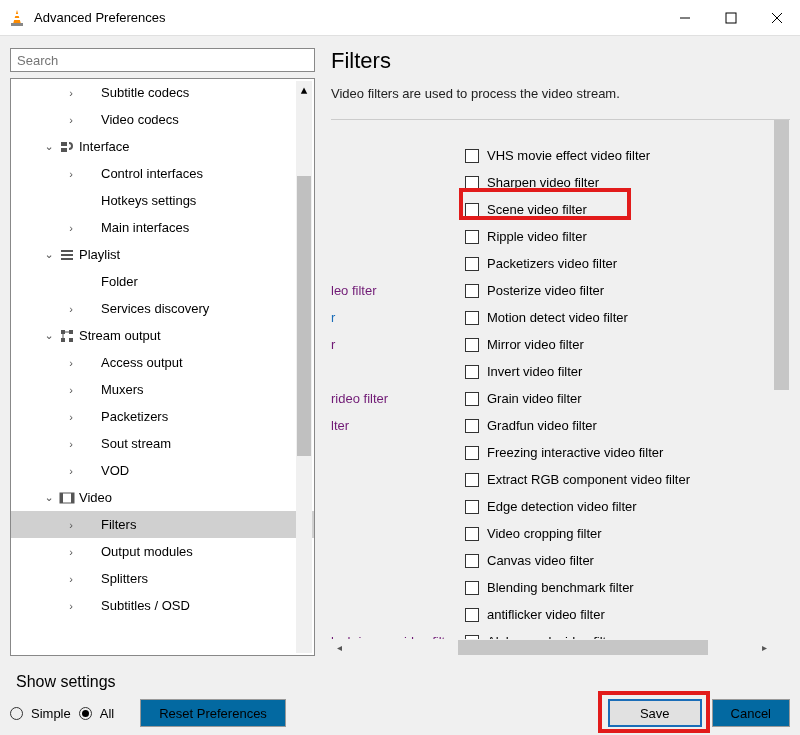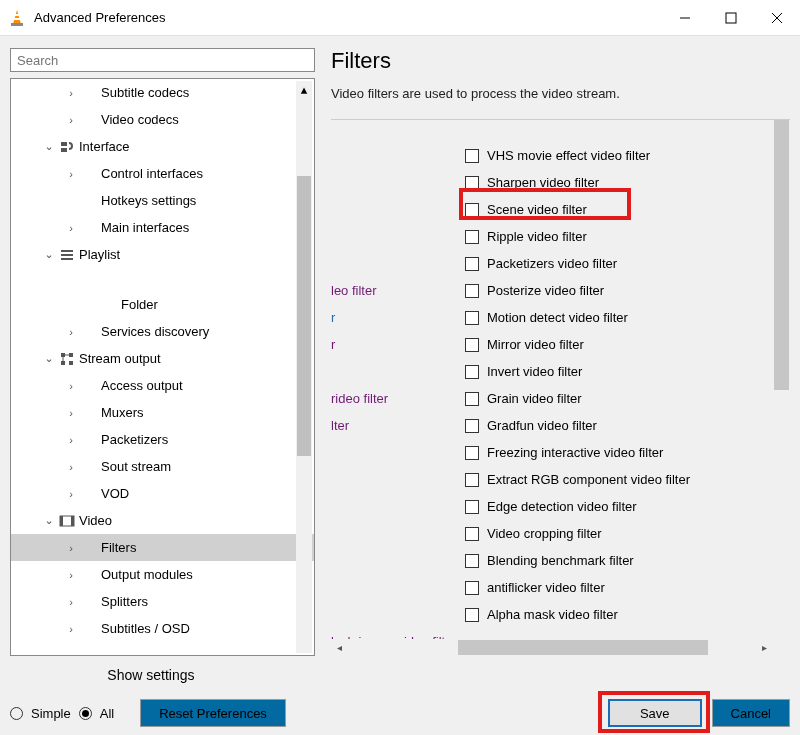--- a/index.html
+++ b/index.html
@@ -44,21 +44,21 @@
 .highlight { position: absolute; border: 4px solid #e21b1b; pointer-events: none; }
 
 .vscroll { position: absolute; right: 0; top: 0; bottom: 24px; width: 17px; background: #f0f0f0; }
 .vscroll .thumb { position: absolute; left: 1px; right: 1px; top: 0; height: 270px; background: #c6c6c6; }
 .hscroll { position: absolute; left: 0; right: 17px; bottom: 0; height: 17px; background: #f0f0f0; display:flex; align-items:center; }
 .hscroll .arrow { width: 17px; height: 17px; display:flex; align-items:center; justify-content:center; color:#555; font-size:10px; cursor:pointer; }
 .hscroll .track { flex: 1; position: relative; height: 100%; }
 .hscroll .thumb { position: absolute; top: 1px; bottom: 1px; left: 110px; width: 250px; background: #c6c6c6; }
 
 .footer { position: absolute; left: 10px; right: 10px; bottom: 8px; height: 50px; display: flex; align-items: flex-end; }
-.show-settings .hdr { font-size: 14px; margin-bottom: 16px; padding-left: 6px; text-align: center; }
+.show-settings .hdr { font-size: 16px; margin-bottom: 8px; padding-left: 6px; }
 .radio-row { display: flex; align-items: center; gap: 8px; }
 .radio { width: 13px; height: 13px; border: 1px solid #333; border-radius: 50%; display: inline-flex; align-items:center; justify-content:center; cursor:pointer; }
 .radio.checked::after { content:""; width:7px; height:7px; background:#000; border-radius:50%; }
 .btn { height: 28px; padding: 0 18px; border: 1px solid #999; background: #0369a1; cursor: pointer; display: inline-flex; align-items:center; justify-content:center; }
 .btn.primary { border: 2px solid #1a6db8; background: #e1e1e1; padding: 0 30px; }
 .footer-right { margin-left: auto; display: flex; gap: 10px; align-items:center; position:relative; }
 </style>
 </head>
 <body>
 
@@ -134,21 +134,21 @@
             <span class="chev">⌄</span>
             <span class="icon-slot">
               <svg width="16" height="16">
                 <line x1="2" y1="4" x2="14" y2="4" stroke="#555" stroke-width="2"></line>
                 <line x1="2" y1="8" x2="14" y2="8" stroke="#555" stroke-width="2"></line>
                 <line x1="2" y1="12" x2="14" y2="12" stroke="#555" stroke-width="2"></line>
               </svg>
             </span>
             <span class="label">Playlist</span>
           </div>
-          <div class="node" style="padding-left: 72px; margin-top: 23px;">
+          <div class="node" style="padding-left: 52px;">
             <span class="chev"></span>
             <span class="icon-slot"></span>
             <span class="label">Folder</span>
           </div>
           <div class="node" style="padding-left: 52px;">
             <span class="chev">›</span>
             <span class="icon-slot"></span>
             <span class="label">Services discovery</span>
           </div>
           <div class="node" style="padding-left: 30px;">
@@ -311,20 +311,24 @@
           <div class="filter-row">
             <span class="chk"></span>
             <span>Edge detection video filter</span>
           </div>
           <div class="filter-row">
             <span class="chk"></span>
             <span>Video cropping filter</span>
           </div>
           <div class="filter-row">
             <span class="chk"></span>
+            <span>Canvas video filter</span>
+          </div>
+          <div class="filter-row">
+            <span class="chk"></span>
             <span>Blending benchmark filter</span>
           </div>
           <div class="filter-row">
             <span class="chk"></span>
             <span>antiflicker video filter</span>
           </div>
           <div class="filter-row">
             <span class="chk"></span>
             <span>Alpha mask video filter</span>
           </div>

